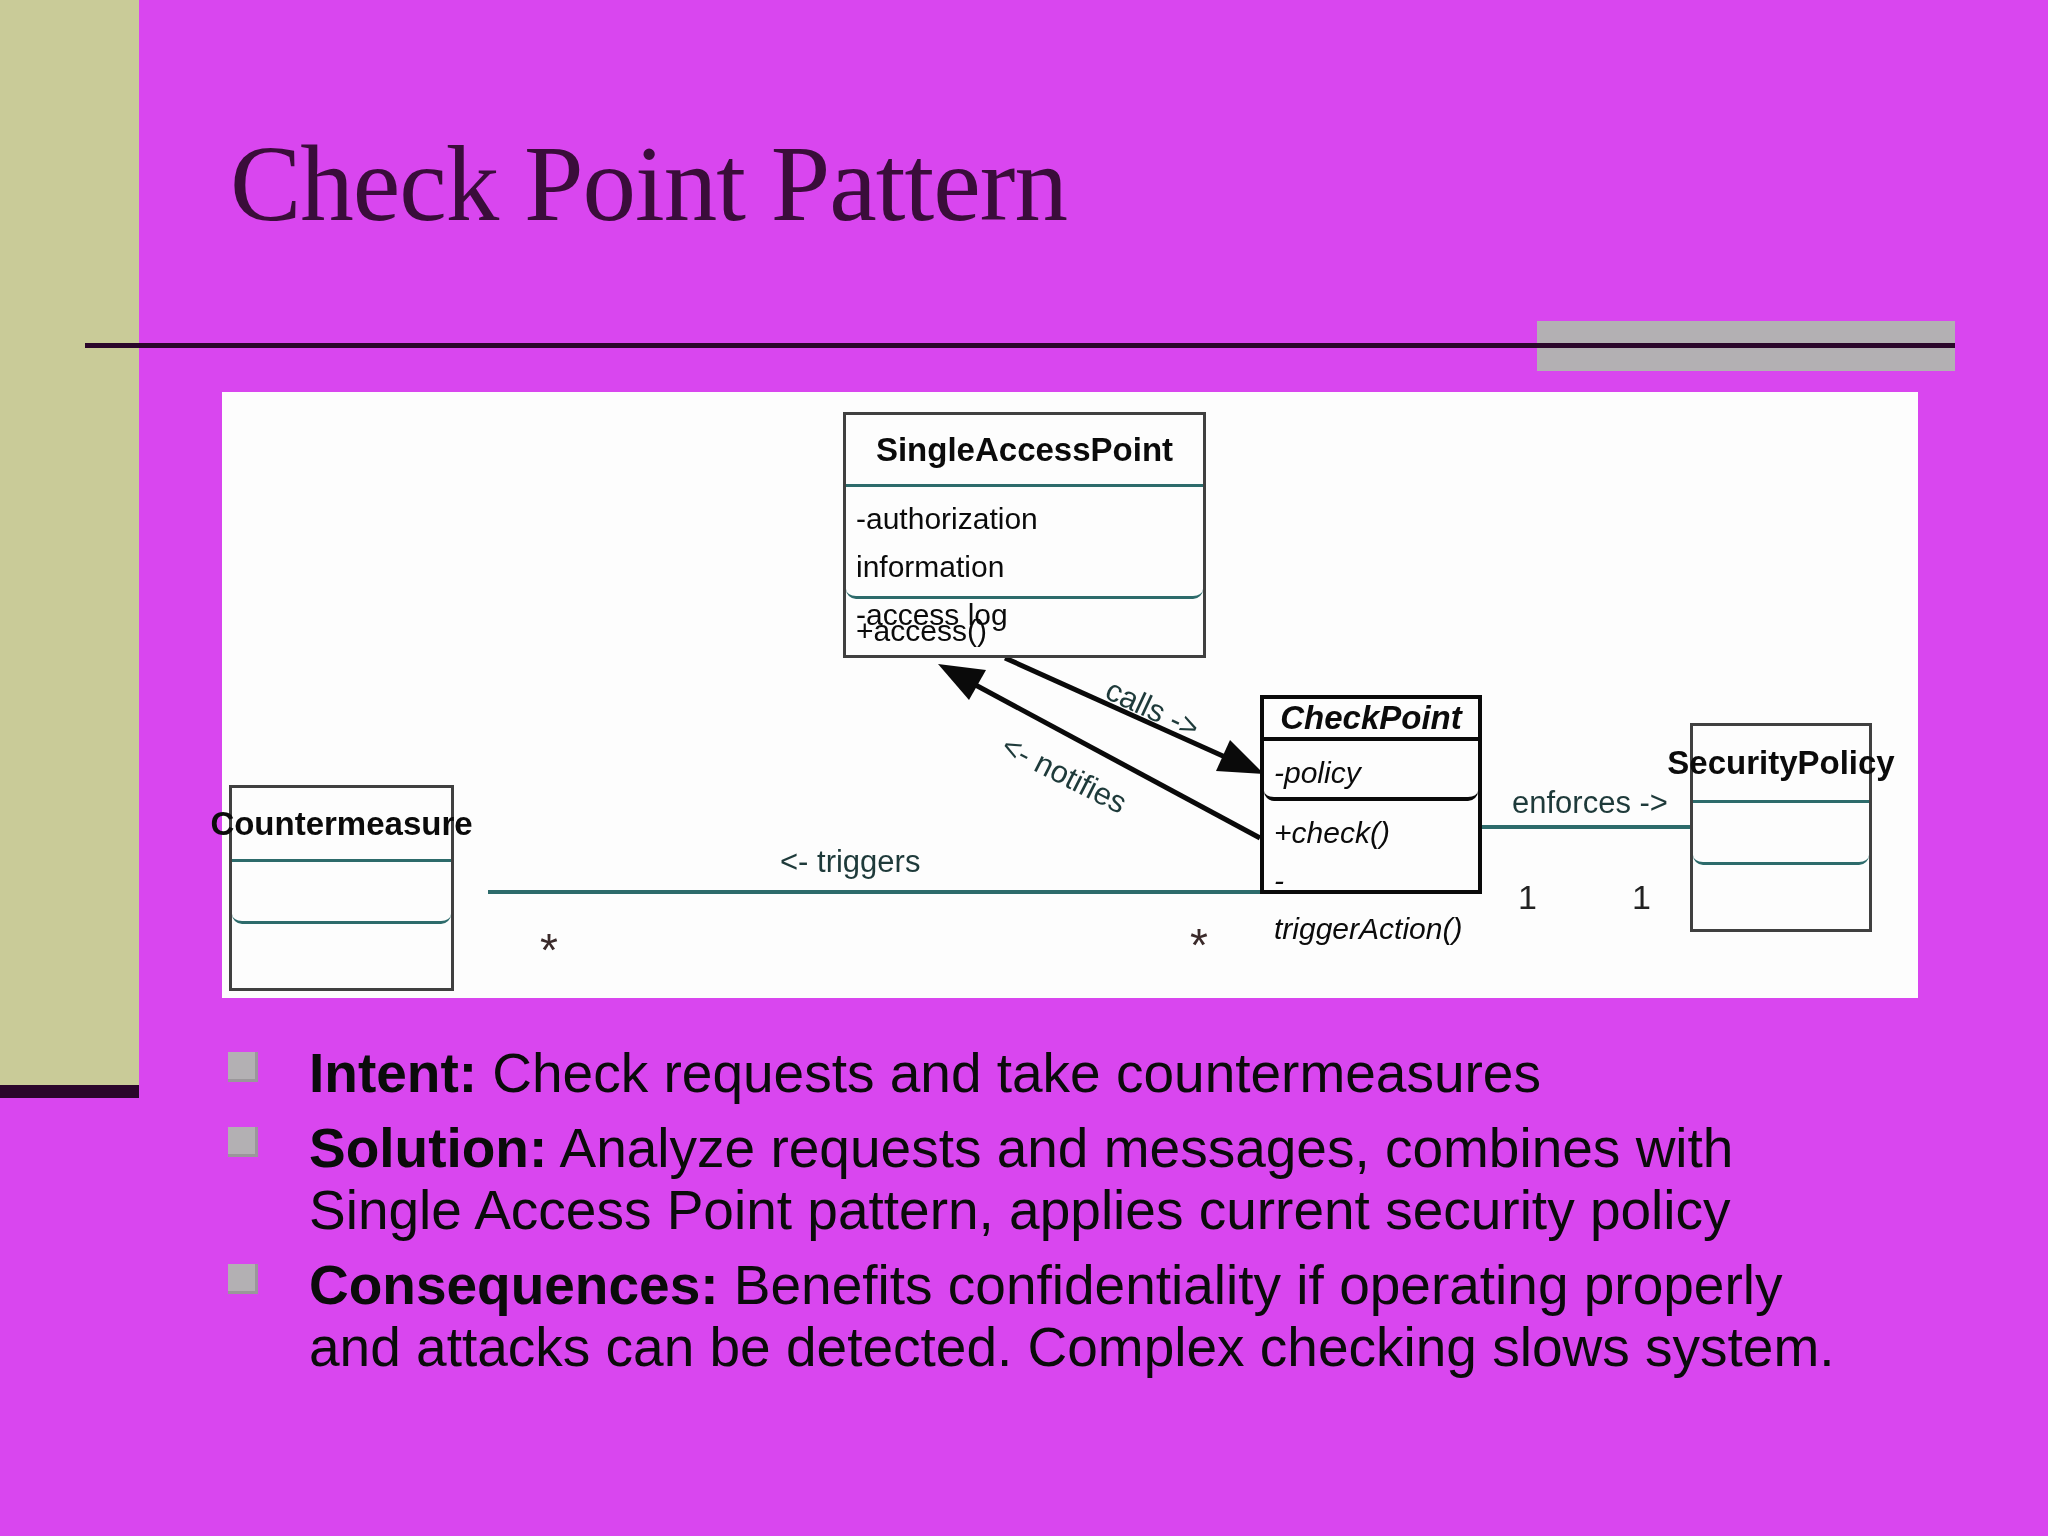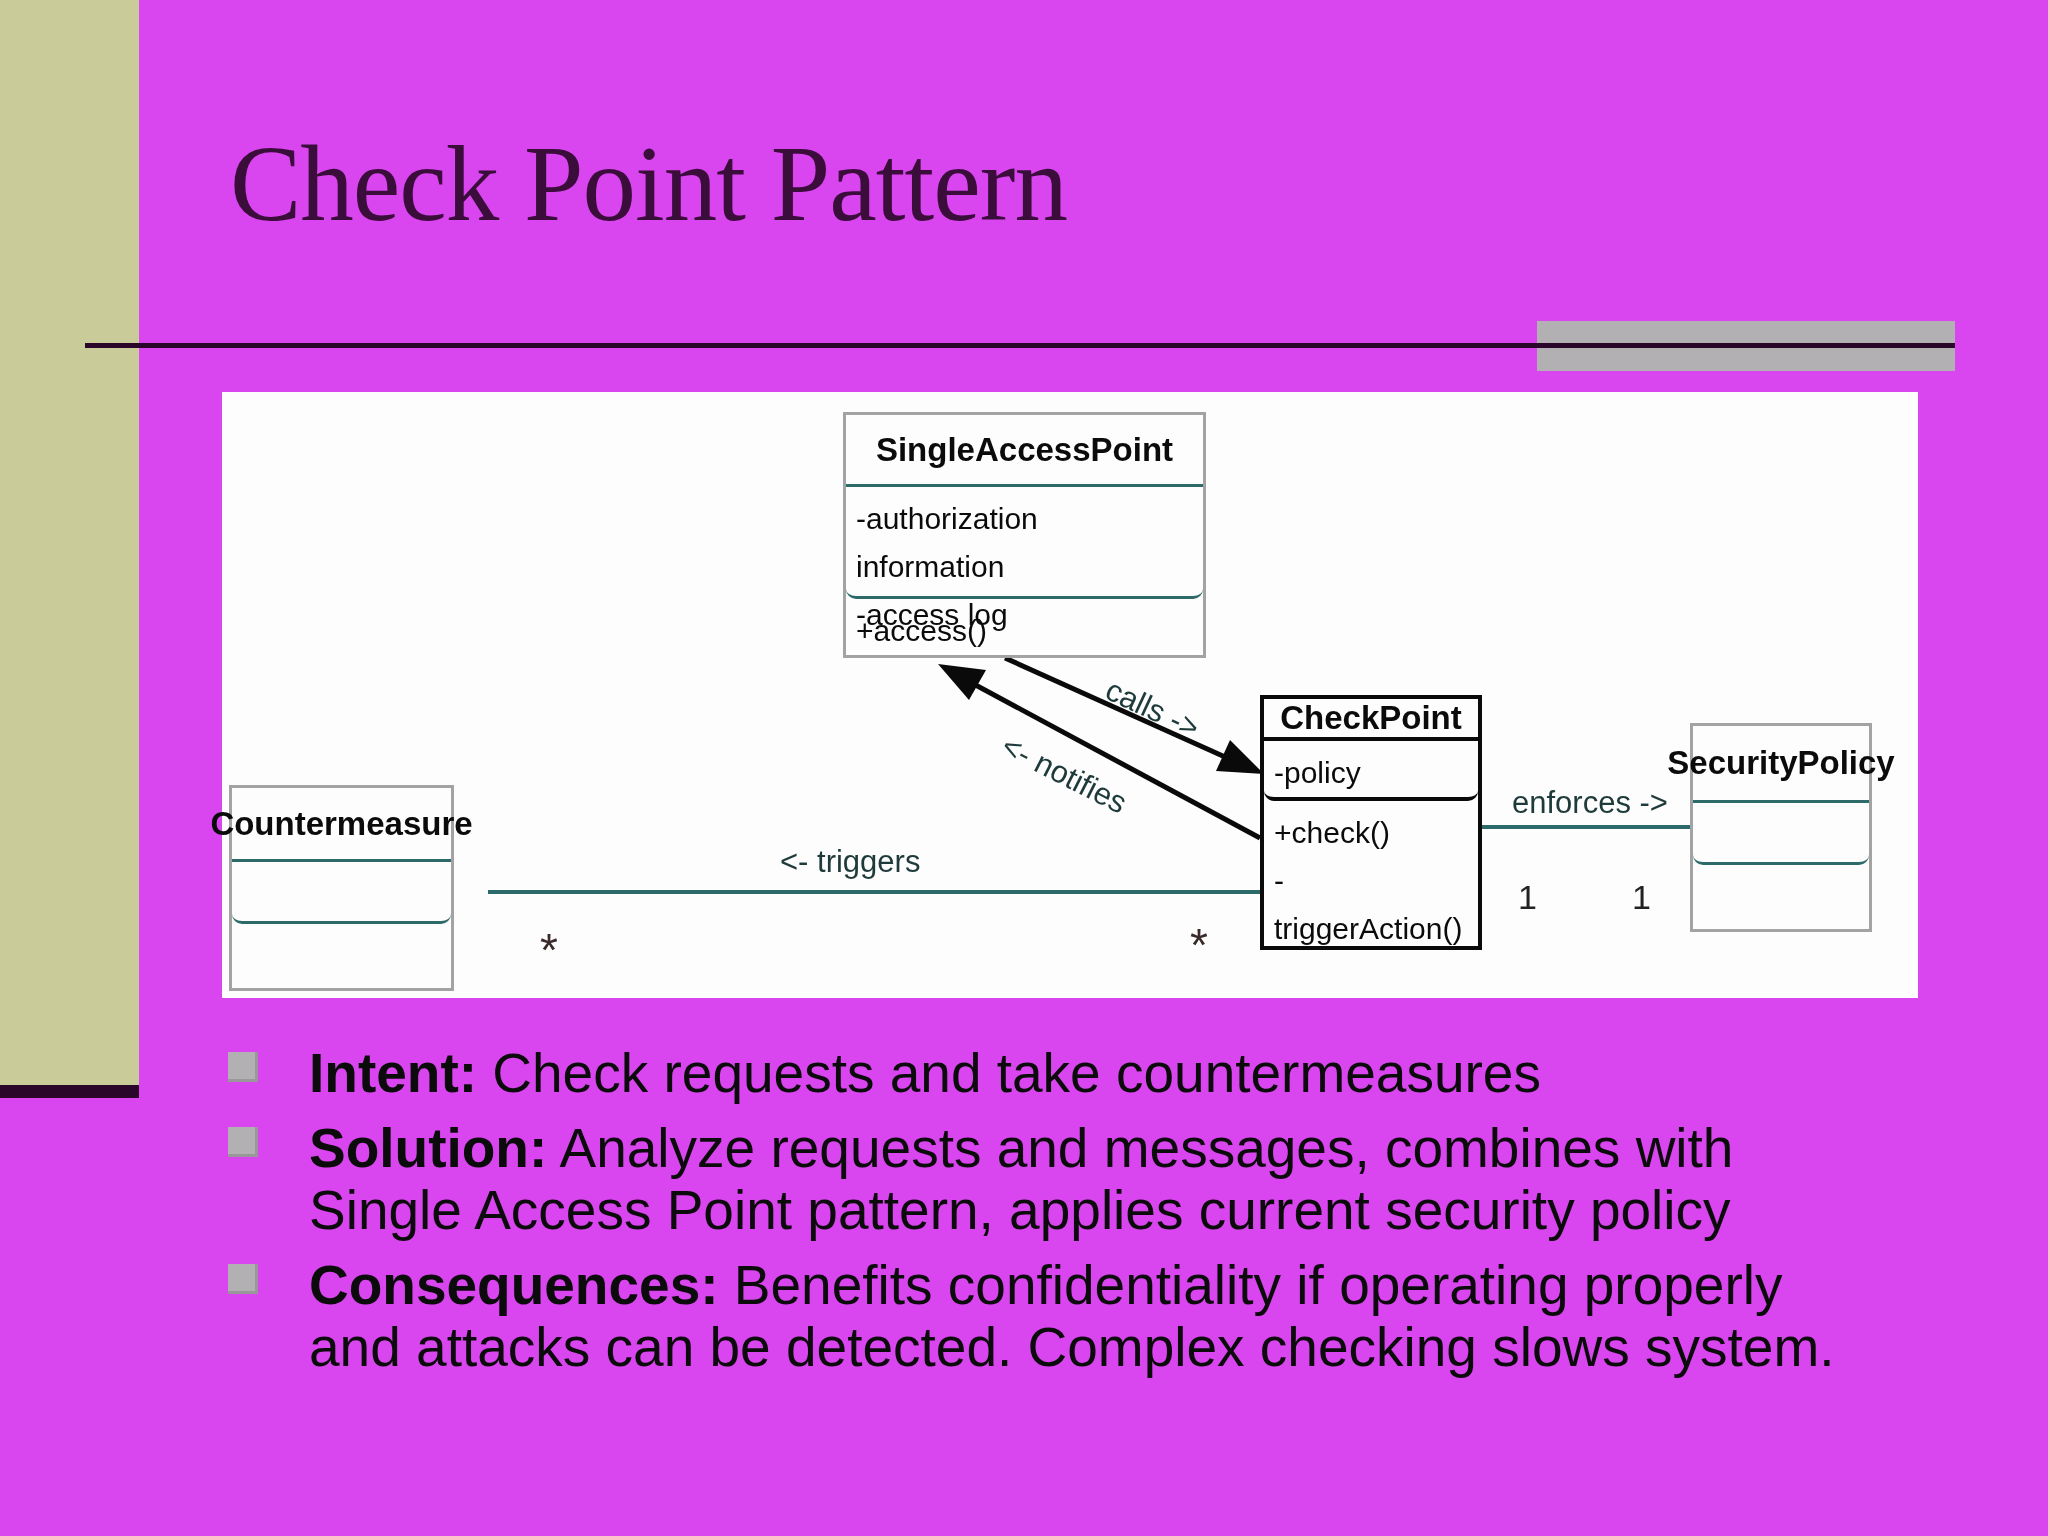--- a/index.html
+++ b/index.html
@@ -19,21 +19,21 @@
     white-space:nowrap;
   }
   .gray-block{position:absolute; left:1537px; top:321px; width:418px; height:50px; background:#B3B0B3;}
   .title-rule{position:absolute; left:85px; top:343px; width:1870px; height:5px; background:#2B062B;}
 
   
   .panel{position:absolute; left:222px; top:392px; width:1696px; height:606px; background:#FDFDFD;}
   .wires{position:absolute; left:0; top:0; width:1696px; height:606px;}
 
   .uml-class{position:absolute; background:#FDFDFD; box-sizing:border-box; display:flex; flex-direction:column;}
-  .uml-class.teal{border:3px solid #a3a3a3;}
+  .uml-class.teal{border:3px solid #404040;}
   .uml-class.black{border:4px solid #0A0A0A;}
   .uml-head{box-sizing:border-box; display:flex; align-items:center; justify-content:center;
     font-weight:bold; font-size:33px; color:#0B0B0B; letter-spacing:0;}
   .uml-comp{box-sizing:border-box; padding:8px 10px 0 10px; font-size:30px; color:#0B0B0B; line-height:48px;border-radius:10px;}
   .teal .uml-head{border-bottom:3px solid #2D6B6B;}
   .teal .uml-comp{border-bottom:3px solid #2D6B6B;}
   .black .uml-head{border-bottom:4px solid #0A0A0A;}
   .black .uml-comp{border-bottom:4px solid #0A0A0A;}
   .uml-comp:last-child{border-bottom:none;}
 
@@ -83,21 +83,21 @@
       <div class="uml-head" style="height:84px;">SingleAccessPoint</div>
       <div class="uml-comp" style="height:112px;">
         <div>-authorization information</div>
         <div>-access log</div>
       </div>
       <div class="uml-comp" style="flex:1;">
         <div>+access()</div>
       </div>
     </div>
 
-    <div class="uml-class black" style="left:1038px; top:303px; width:222px; height:255px;">
+    <div class="uml-class black" style="left:1038px; top:303px; width:222px; height:199px;font-style:italic;">
       <div class="uml-head" style="height:78px;">CheckPoint</div>
       <div class="uml-comp" style="height:62px;">
         <div>-policy</div>
       </div>
       <div class="uml-comp" style="flex:1;">
         <div>+check()</div>
         <div>-triggerAction()</div>
       </div>
     </div>
 

